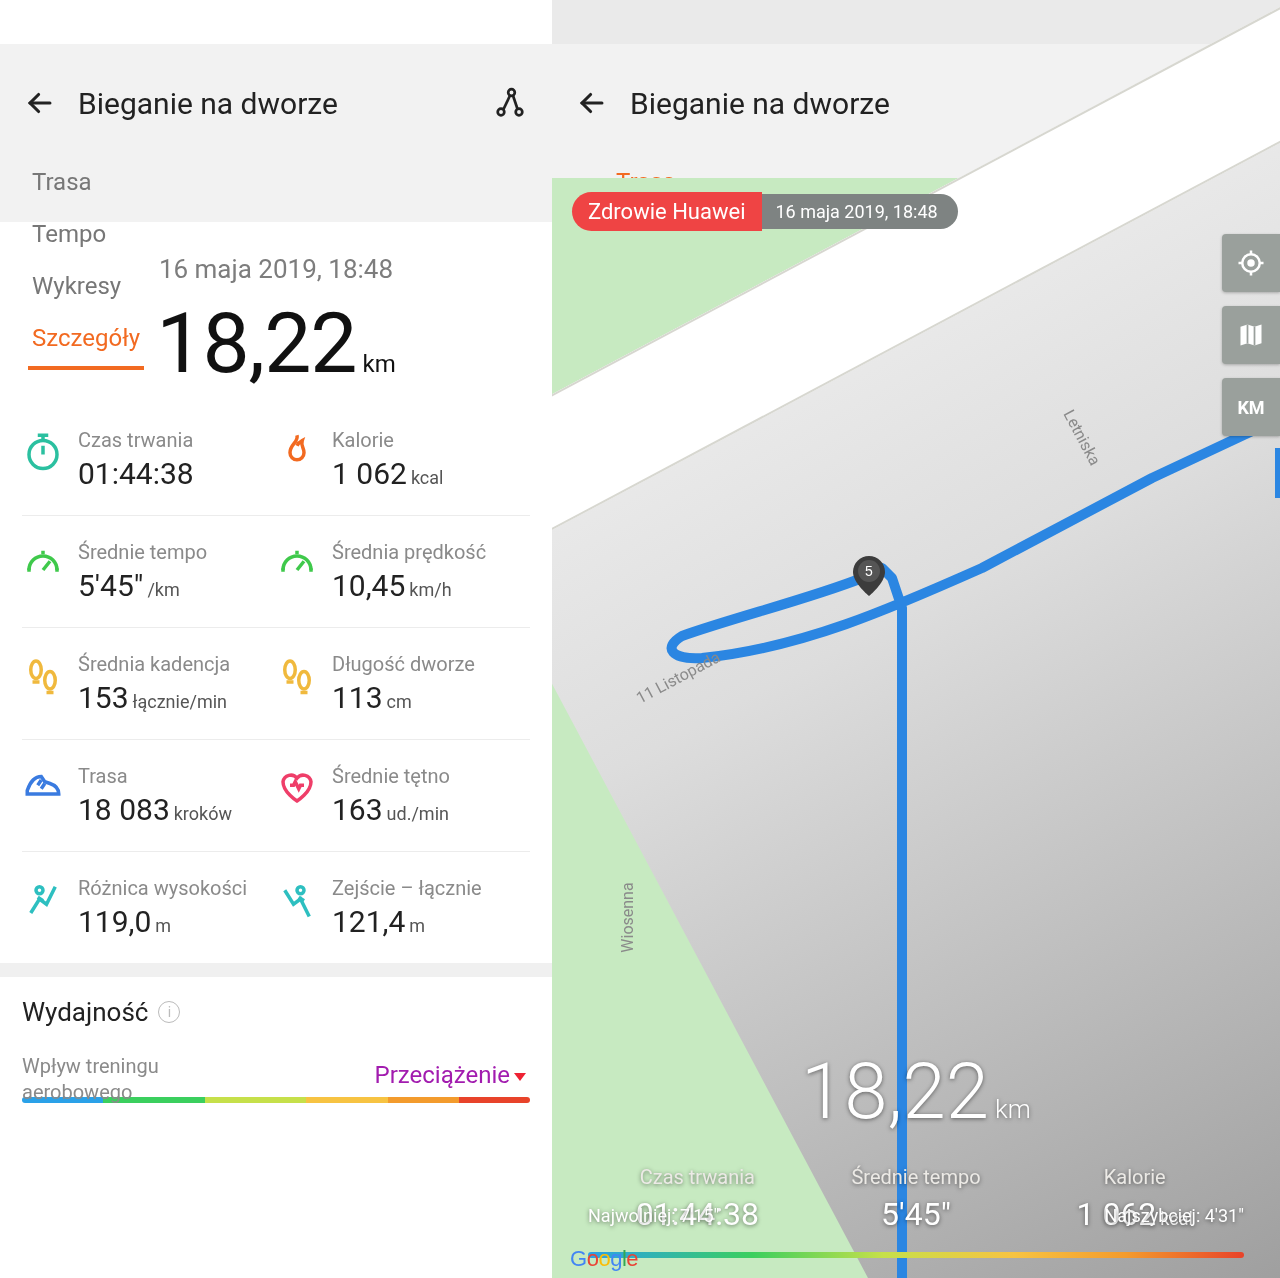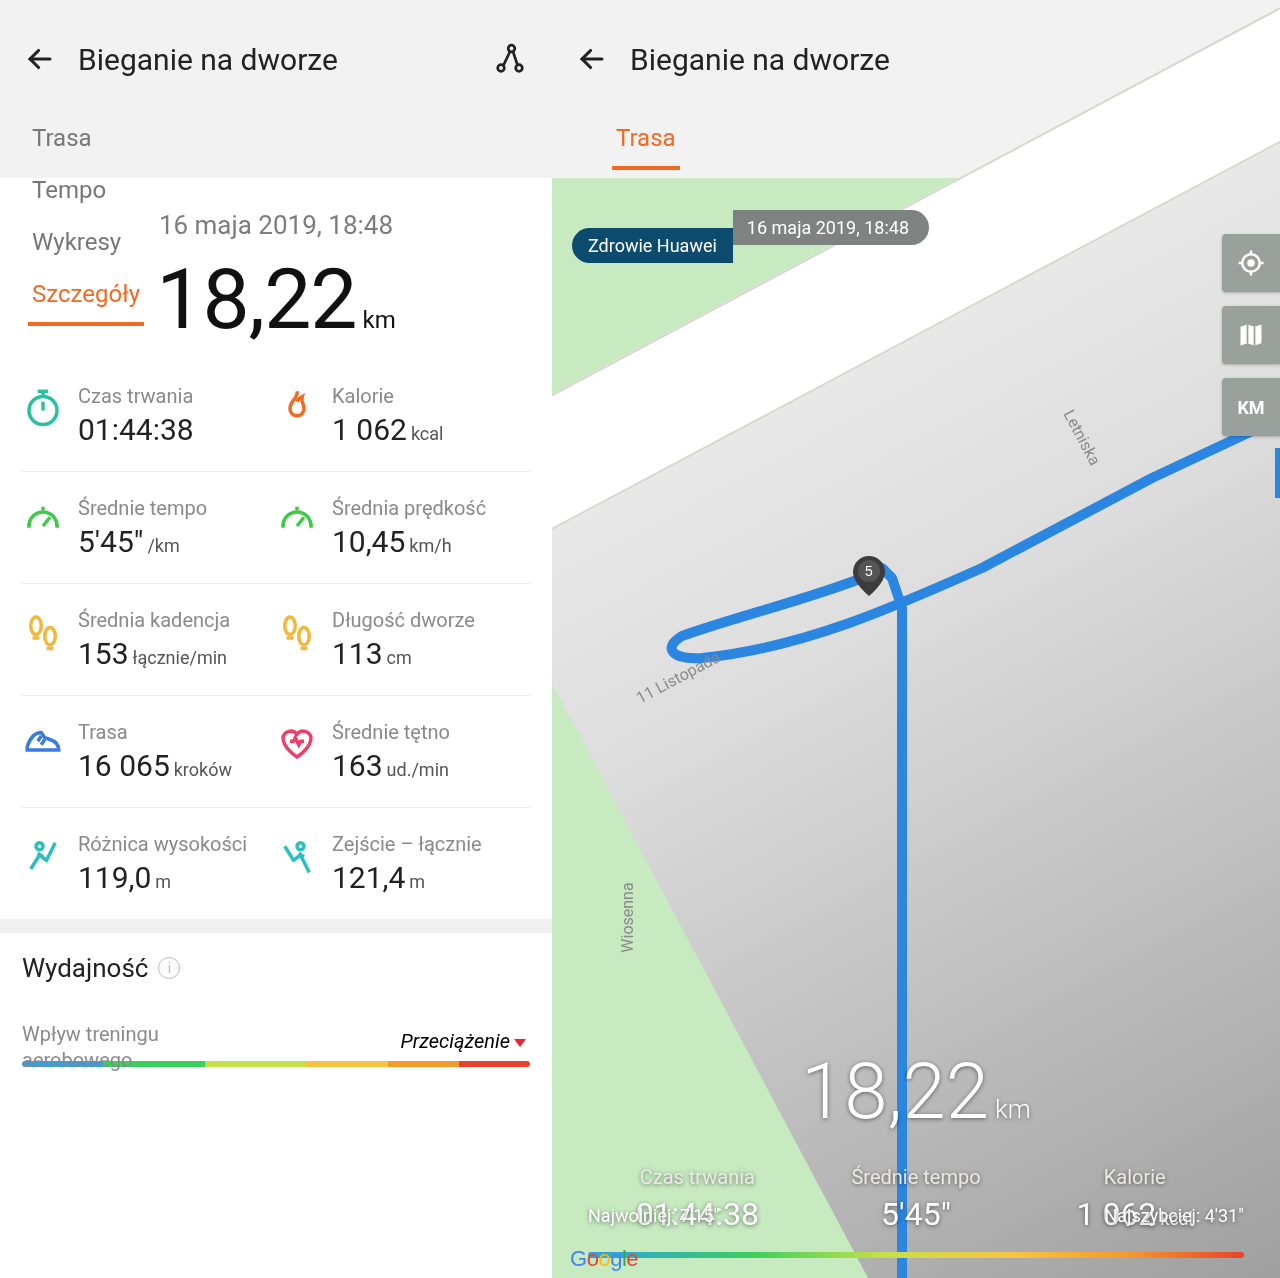--- a/index.html
+++ b/index.html
@@ -20,20 +20,21 @@
   
   .header {
     background: #f2f2f2;
     padding: 0 20px;
     height: 178px;
     position: relative;
   }
   .header-top {
     display: flex; align-items: center; justify-content: space-between;
     height: 118px;
+    margin-top: 44px;
   }
   .back-btn { width: 40px; height: 40px; display:flex; align-items:center; justify-content:center; cursor:pointer;}
   .title { font-size: 30px; font-weight: 400; color: #222; flex:1; padding-left:18px;}
   .route-btn { width: 44px; height: 44px; display:flex; align-items:center; justify-content:center; cursor:pointer;}
   .tabs {
     display: flex; gap: 0; padding: 0 4px 0 4px; height: 60px; align-items: flex-start; flex-direction: column;
   }
   .pane-left .tabs { justify-content: space-between; padding: 0 8px; }
   .pane-right .tabs { justify-content: space-between; padding: 0 40px; }
   .tab {
@@ -58,22 +59,22 @@
   .mrow:last-child{border-bottom:none;align-items:flex-end;}
   .mcell { display:flex; align-items:flex-start; width:50%;}
   .micon { width:42px; height:42px; margin-right:14px; margin-top:2px; flex-shrink:0;}
   .mlbl { font-size:20px; color:#8a8a8a; margin-bottom:4px;}
   .mval { font-size:30px; color:#222; font-weight:400;}
   .munit { font-size:18px; color:#555; margin-left:4px;}
   .spacer-bar { height:14px; background:#f0f0f0;}
   .perf { padding: 20px 22px 0 22px;}
   .perf-title { font-size:26px; color:#222; display:flex; align-items:center; gap:10px;}
   .info-icon { width:22px; height:22px; border:1.5px solid #bbb; border-radius:50%; color:#bbb; font-size:14px; display:flex; align-items:center; justify-content:center;}
-  .perf-sub { color:#8a8a8a; font-size:20px; margin-top:38px; line-height:1.3;}
-  .perf-over { text-align:right; font-size:20px; color:#000000; margin-top:-44px; padding-right:4px;font-style:italic;}
+  .perf-sub { color:#8a8a8a; font-size:20px; margin-top:26px; line-height:1.3;}
+  .perf-over { text-align:right; font-size:24px; color:#a21caf; margin-top:-44px; padding-right:4px;}
   .perf-over::after{content:""; display:inline-block; width:0;height:0; border-left:6px solid transparent; border-right:6px solid transparent; border-top:8px solid #e23; margin-left:4px; vertical-align:middle;}
   .gradient-bar {
     height:6px; border-radius:3px; margin-top:8px;
     background: linear-gradient(to right,#2aa1e8 0%,#2aa1e8 16%,#3bcf5e 16%,#3bcf5e 36%,#c6e04a 36%,#c6e04a 56%,#f7c342 56%,#f7c342 72%,#f39b2d 72%,#f39b2d 86%,#e8432a 86%,#e8432a 100%);
   }
   .perf-val { font-size:32px; color:#222; margin-top:14px;}
   
   .map-area { position:absolute; top:178px; left:0; right:0; bottom:0; background:#c7eac1;}
   .road-diag {
     position:absolute; top:280px; left:-120px; width:1400px; height:120px;
@@ -89,21 +90,21 @@
     position:absolute; color:#8a8a8a; font-size:16px;
   }
   .track-line {
     position:absolute; left:0; top:0; width:100%; height:100%; pointer-events:none;
   }
   .km-marker {
     position:absolute; width:34px; height:40px;
   }
   .pill-row { position:absolute; top:14px; left:20px; display:flex; align-items:center;}
   .pill {
-    background:#0c4a6e; color:#fff; border-radius:20px 0 0 20px; padding:7px 16px 7px 16px; font-size:18px;margin-top:36px;
+    background:#ef4444; color:#fff; border-radius:20px 0 0 20px; padding:7px 16px 7px 16px; font-size:22px;
   }
   .pill-ext {
     background:#7e8382; color:#fff; border-radius:0 20px 20px 0; padding:7px 20px 7px 14px; font-size:18px;
   }
   .map-btns { position:absolute; right:0; top:56px; display:flex; flex-direction:column; gap:14px;}
   .map-btn {
     width:58px; height:58px; background:#9aa09c; border-radius:4px 0 0 4px;
     display:flex; align-items:center; justify-content:center; color:#fff; font-weight:700; font-size:18px;
     box-shadow:0 1px 3px rgba(0,0,0,.25); cursor:pointer;
   }
@@ -246,21 +247,21 @@
           </div>
         </div>
         <div class="mrow">
           <div class="mcell">
             <div class="micon"><svg viewBox="0 0 24 24" fill="none" stroke="#3a7be0" stroke-width="2">
                 <path d="M3 14c2-6 5-8 8-8l2 3 3 1c3 1 5 3 5 6H3z"></path>
                 <path d="M11 8l-2 3M13 10l-2 3"></path>
               </svg></div>
         <div>
               <div class="mlbl">Trasa</div>
-        <div><span class="mval">16 065</span><span class="munit">kroków</span></div>
+        <div><span class="mval">18 083</span><span class="munit">kroków</span></div>
             </div>
           </div>
           <div class="mcell">
             <div class="micon"><svg viewBox="0 0 24 24" fill="none" stroke="#ef3e69" stroke-width="2">
                 <path d="M12 20s-8-5-8-11a4.5 4.5 0 018-2 4.5 4.5 0 018 2c0 6-8 11-8 11z"></path>
                 <path d="M8 11h2l1-2 2 4 1-2h2"></path>
               </svg></div>
         <div>
               <div class="mlbl">Średnie tętno</div>
         <div><span class="mval">163</span><span class="munit">ud./min</span></div>

